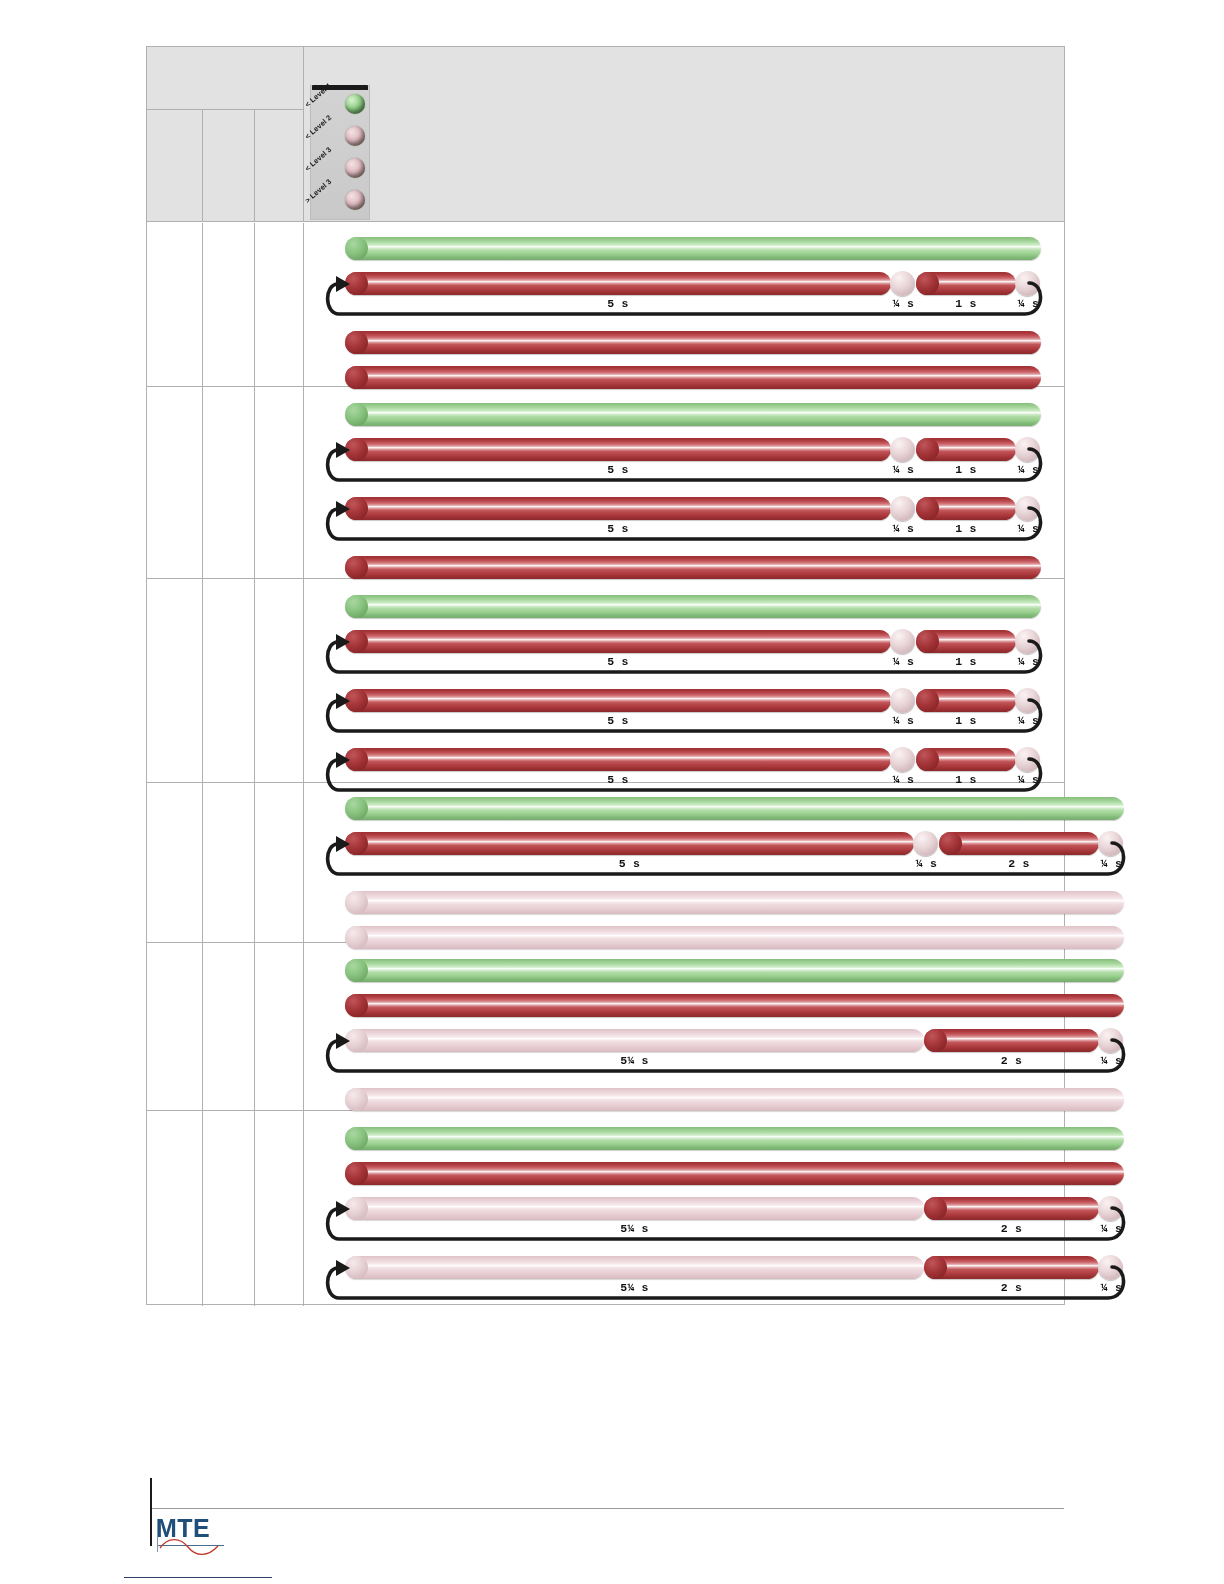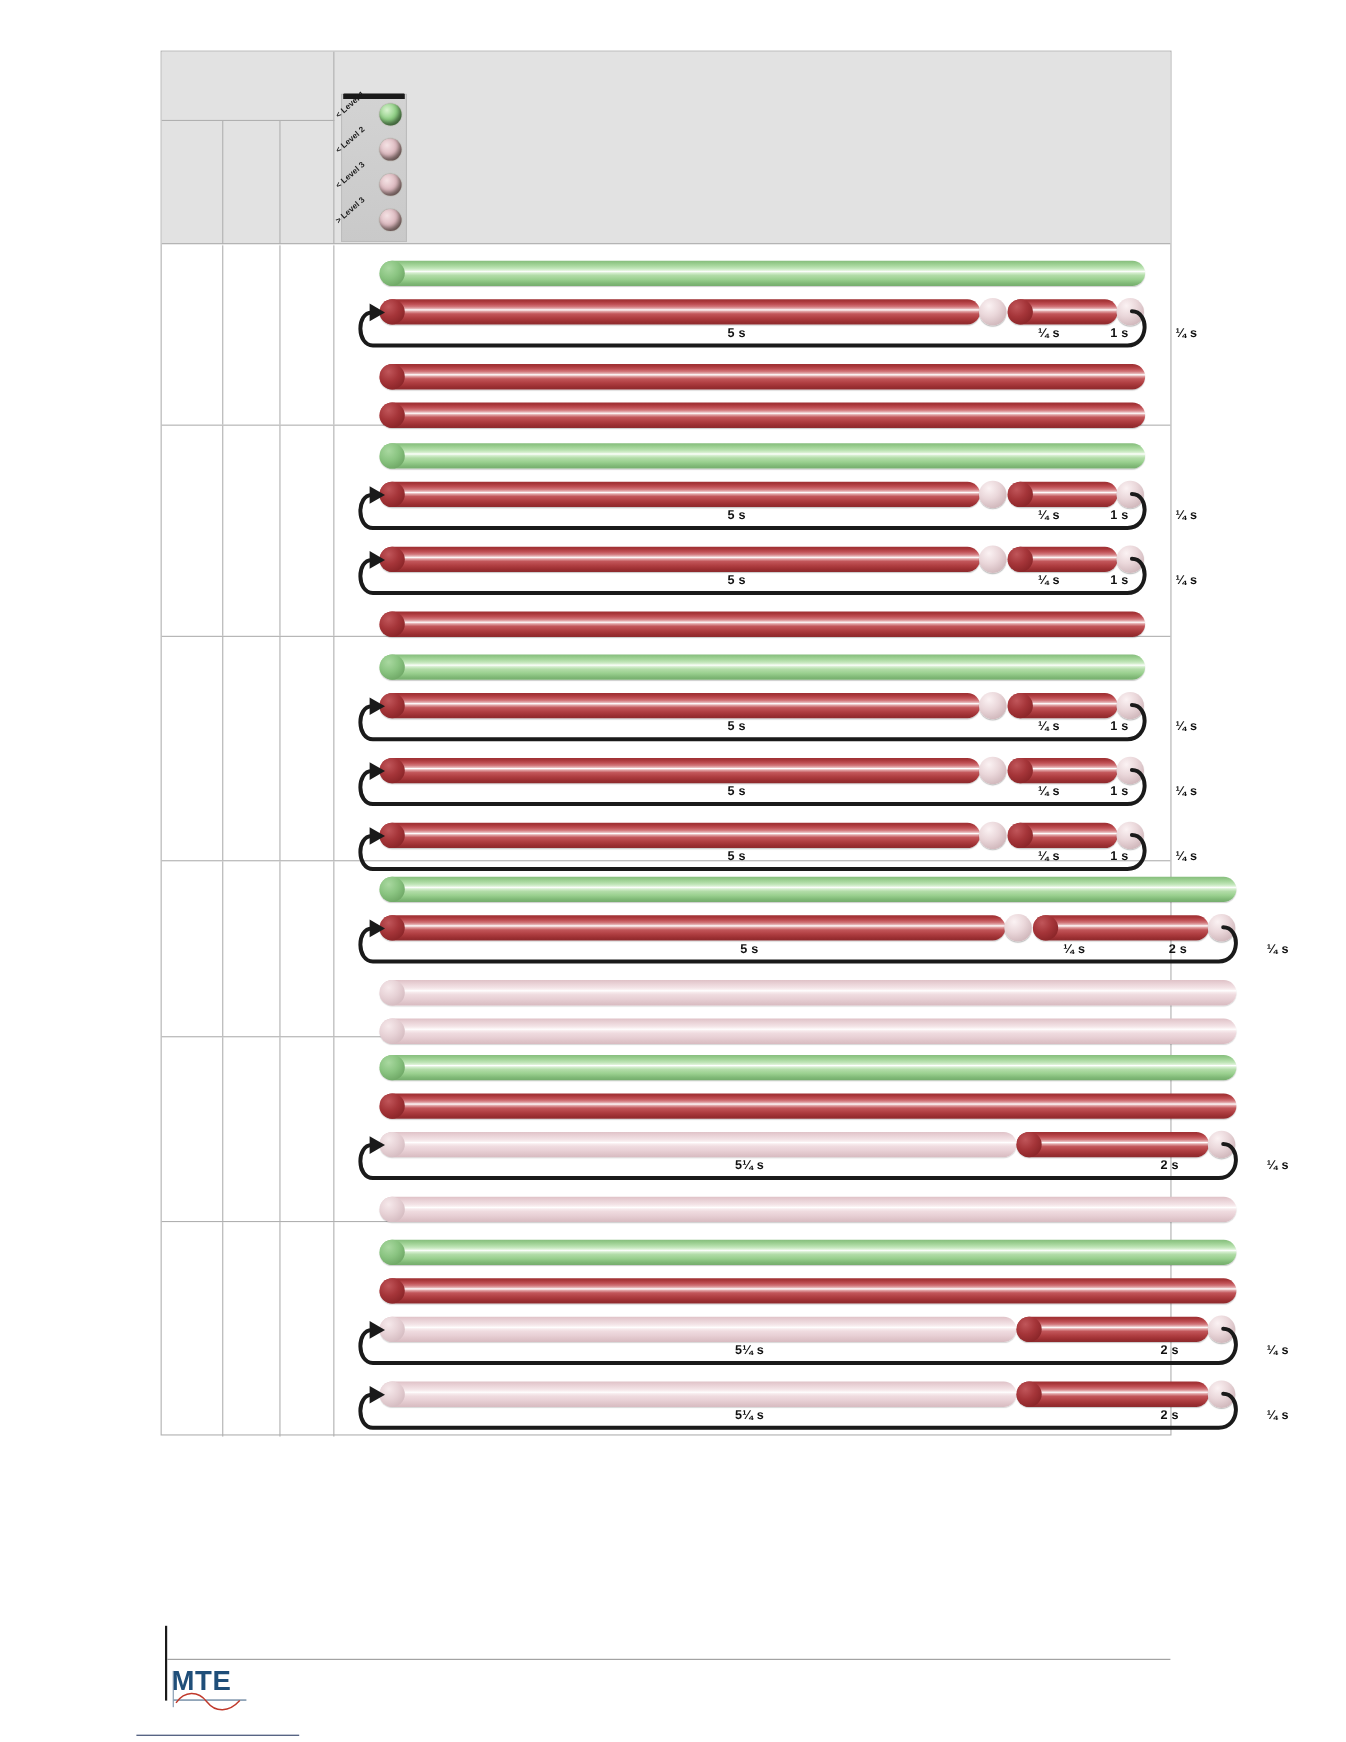--- a/index.html
+++ b/index.html
@@ -129,22 +129,23 @@
     box-shadow:0 1px 1px rgba(0,0,0,.25);
   }
 
   
   .loop{position:absolute;}
   .loop svg{display:block;overflow:visible;}
 
   .lbl{
     position:absolute;
     font-size:11.5px;font-weight:bold;color:#111;
-    text-align:right;white-space:nowrap;
+    text-align:center;white-space:nowrap;
     letter-spacing:.2px;
+    font-family:Liberation Mono, monospace;
   }
 
   
   .foot-rule{
     position:absolute;left:152px;top:1508px;width:912px;height:0;
     border-top:1px solid #9a9a9a;
   }
   .foot-bar{
     position:absolute;left:150px;top:1478px;width:2px;height:68px;background:#1a1a1a;
   }

